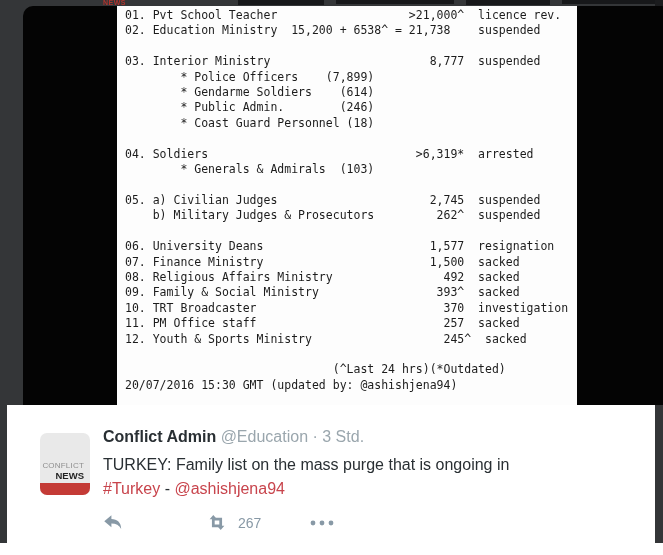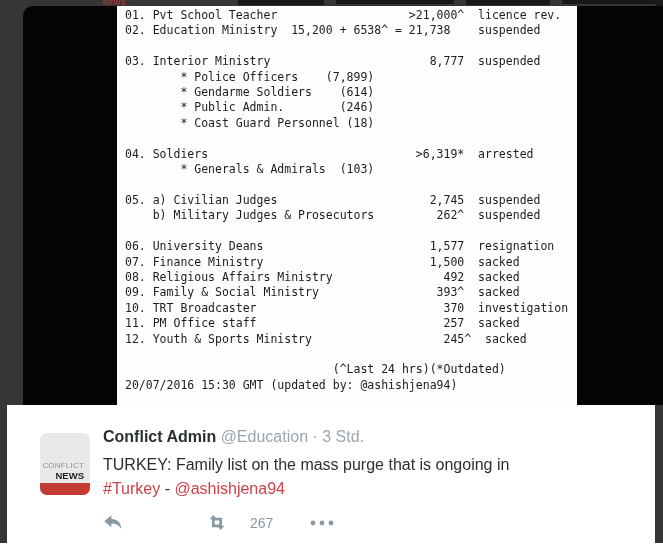--- a/index.html
+++ b/index.html
@@ -38,21 +38,21 @@
   .content{position:absolute;left:96px;top:22px;width:520px;}
   .nameline{font-size:16px;line-height:20px;}
   .author{font-weight:bold;color:#292f33;}
   .muted{color:#9aa6ad;}
   .tweet-text{margin-top:6px;font-size:16px;line-height:24px;color:#292f33;}
   .link{color:#c8444c;text-decoration:none;cursor:pointer;text-align:right;}
 
   .actions{margin-top:12px;display:flex;align-items:center;}
   .action{display:flex;align-items:center;gap:10px;width:103px;cursor:pointer;}
   .action svg{display:block;}
-  .count{font-size:14px;color:#8899a6;margin-left:12px;}
+  .count{font-size:14px;color:#8899a6;}
   .icon-fill{fill:#8899a6;}
 </style>
 </head>
 <body>
 
 <div class="stage">
 
   <div class="backdrop">
     <div class="peek-news">NEWS</div>
     <div class="blk" style="left:238px;width:86px;"></div>

